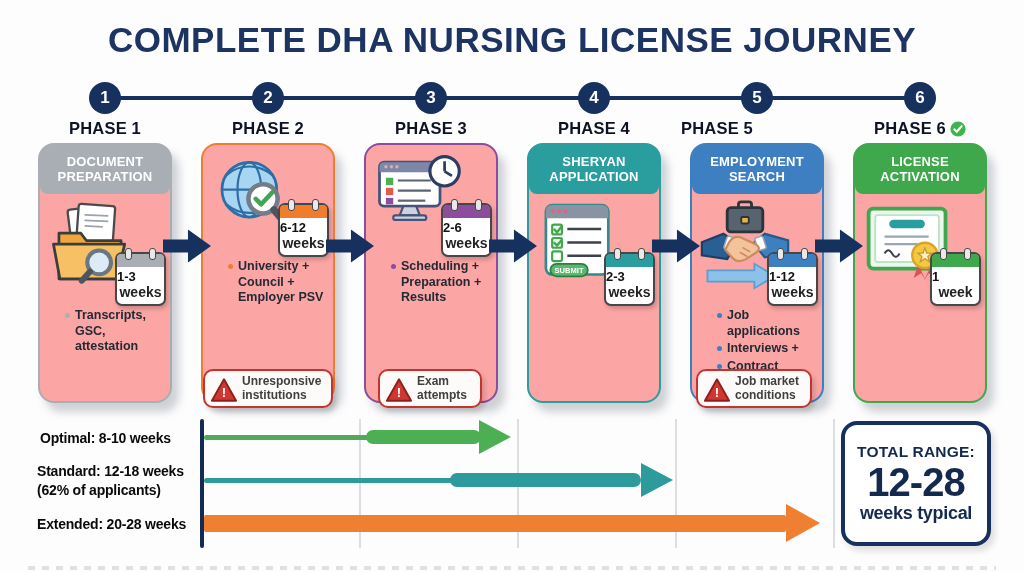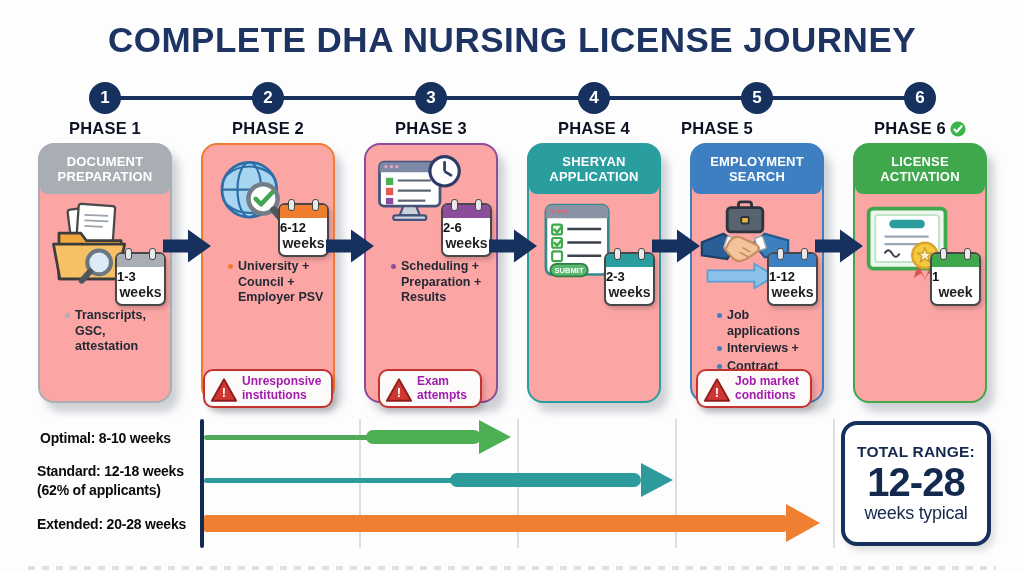--- a/index.html
+++ b/index.html
@@ -59,37 +59,37 @@
     clip-path:polygon(0 32%,52% 32%,52% 4%,100% 50%,52% 96%,52% 68%,0 68%);
   }
   
   .warning{
     position:absolute;top:369px;height:39px;box-sizing:border-box;
     background:#fdfbfa;border:2px solid #c4332f;border-radius:10px;
     box-shadow:3px 4px 5px rgba(0,0,0,.15);
     display:flex;align-items:center;
   }
   .warning .tri{position:absolute;left:5px;top:6px;}
-  .warn-text{margin-left:37px;font-size:12px;font-weight:bold;color:#a21caf;line-height:1.15;padding-right:4px;}
+  .warn-text{margin-left:37px;font-size:12px;font-weight:bold;color:#404040;line-height:1.15;padding-right:4px;}
   
   .row-label{position:absolute;font-size:14px;font-weight:bold;color:#0a0a0a;letter-spacing:-.2px;}
   .axis{position:absolute;left:200px;top:419px;width:4px;height:129px;background:#132a52;border-radius:2px;}
   .gridline{position:absolute;top:419px;width:1.5px;height:129px;background:#dcdee1;}
   .bar{position:absolute;}
   .ah{position:absolute;width:0;height:0;}
   
   .total-box{
     position:absolute;left:841px;top:421px;width:150px;height:125px;box-sizing:border-box;
     background:#fff;border:4px solid #17315f;border-radius:16px;
     display:flex;flex-direction:column;align-items:center;justify-content:center;
     color:#13294e;box-shadow:4px 5px 6px rgba(0,0,0,.12);
   }
   .total-heading{font-size:15.5px;font-weight:bold;letter-spacing:.2px;}
   .total-num{font-size:40px;font-weight:bold;line-height:1.05;letter-spacing:-1px;}
-  .total-caption{font-size:18px;font-weight:normal;letter-spacing:-.3px;}
+  .total-caption{font-size:18px;font-weight:bold;letter-spacing:-.3px;}
   
   .crop-strip{
     position:absolute;left:28px;right:28px;top:566px;height:4px;opacity:.55;
     background:repeating-linear-gradient(90deg,#c6c9ce 0 7px,transparent 7px 14px);
   }
 </style>
 </head>
 <body>
 
 <div class="stage">

